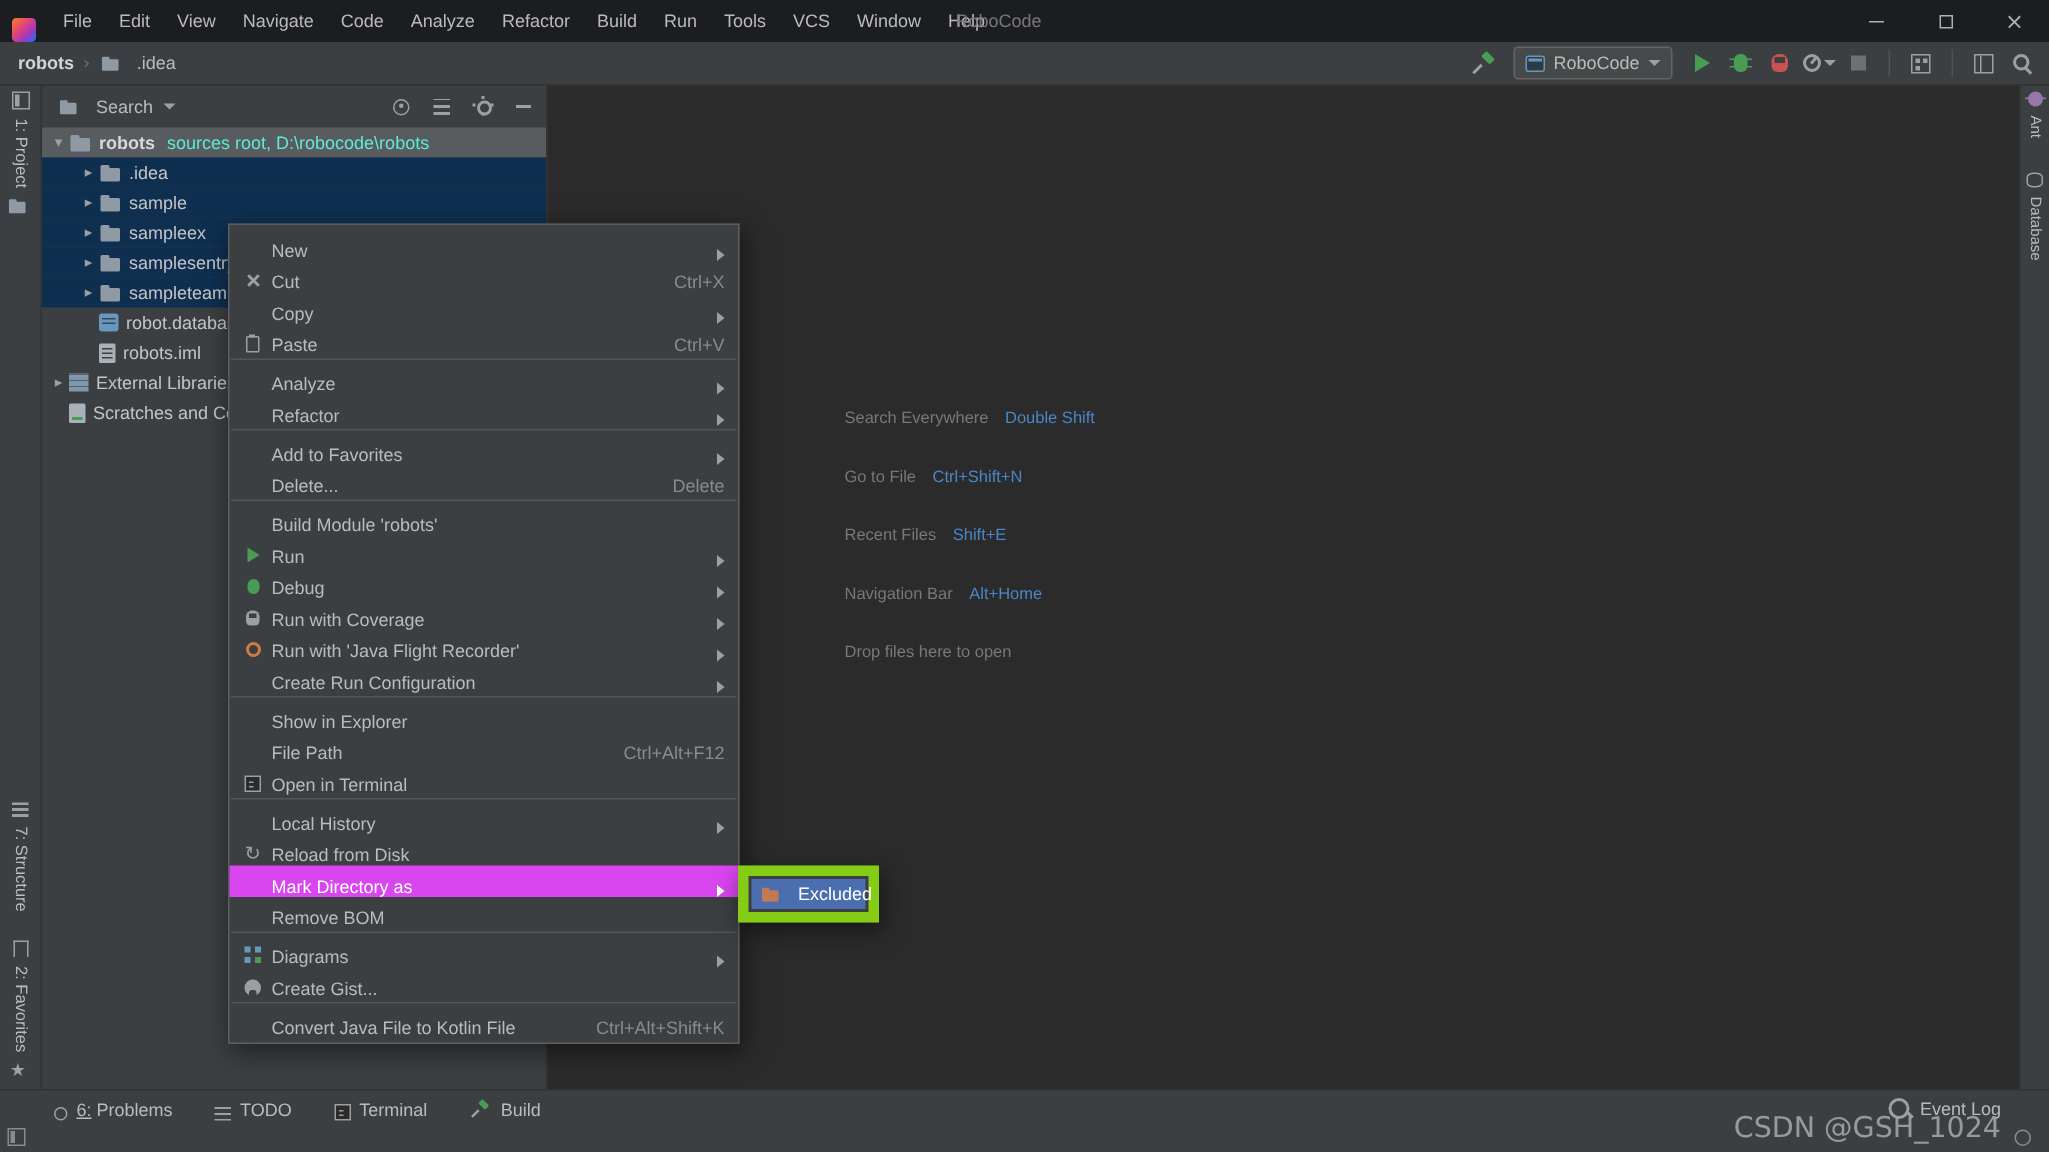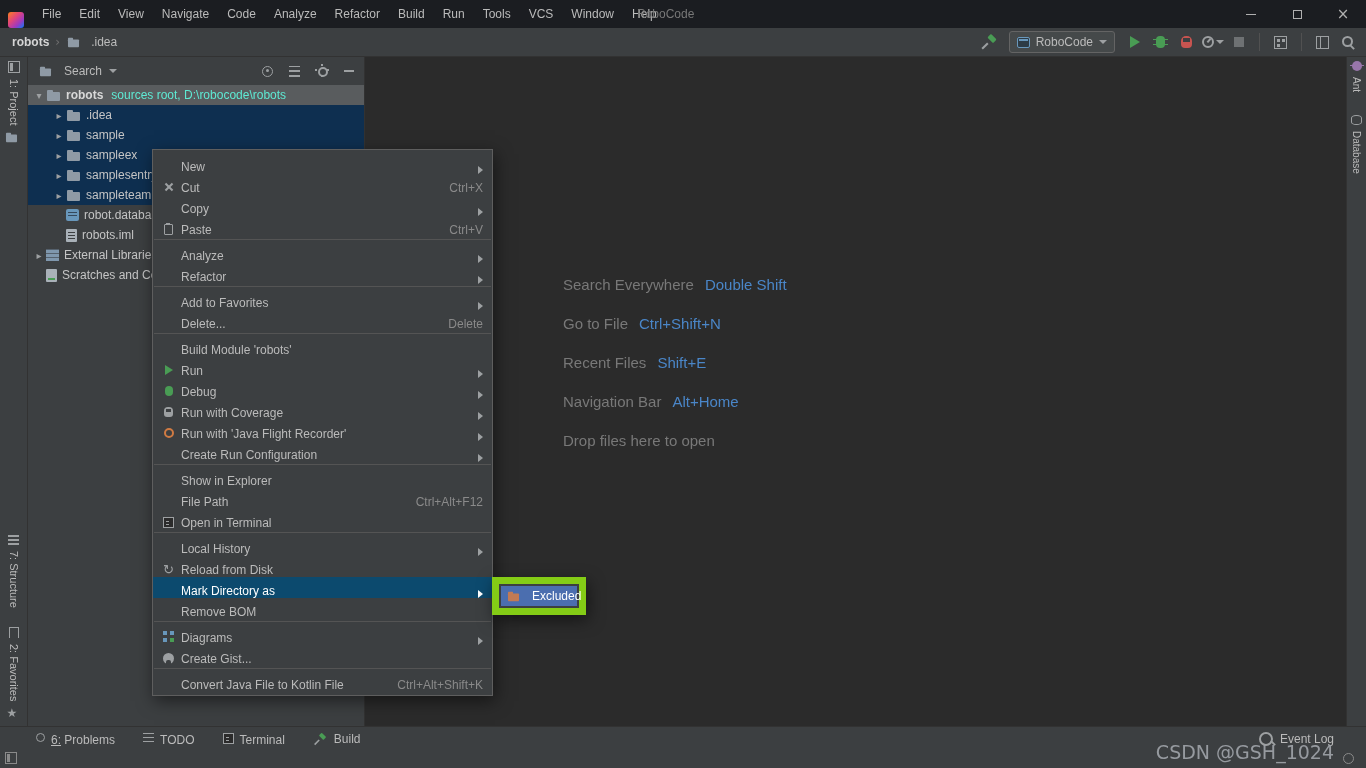--- a/index.html
+++ b/index.html
@@ -101,27 +101,27 @@
 .t-db::after{content:"";position:absolute;left:2px;top:3px;right:2px;height:1px;background:#35495c;box-shadow:0 3px 0 #35495c}
 .t-file{width:11px;height:13px;background:#a9b1b8;border-radius:1px;position:relative}
 .t-file::after{content:"";position:absolute;left:2px;top:3px;width:7px;height:1px;background:#3c3f41;box-shadow:0 3px 0 #3c3f41,0 6px 0 #3c3f41}
 .t-libs{width:13px;height:12px;background:repeating-linear-gradient(0deg,#7f97ad 0 3px,#55616d 3px 4px)}
 .t-scratch{width:11px;height:13px;background:#a9b1b8;border-radius:1px;position:relative}
 .t-scratch::after{content:"";position:absolute;left:2px;bottom:2px;width:7px;height:2px;background:#499c54}
 
 
 .editor{position:absolute;left:366px;top:57px;right:20px;bottom:42px;background:#2b2b2b}
 .hints{position:absolute;left:197px;top:216px}
-.hint{font-size:15px;color:#787878;height:20px;margin-bottom:19px;display:flex;align-items:flex-end}
+.hint{font-size:11px;color:#787878;height:20px;margin-bottom:19px;display:flex;align-items:flex-start}
 .hint .sc{color:#4a86c8;margin-left:11px}
 
 
 .ctx{position:absolute;left:152px;top:149px;width:341px;background:#3c3f41;border:1px solid #5e5e5e;box-shadow:2px 5px 16px rgba(0,0,0,.5);padding:3px 0;z-index:20}
 .mi{height:21px;display:flex;align-items:flex-end;padding:0 9px 0 6px;color:#bbb}
-.mi.sel{background:#0c4a6e;color:#fff}
+.mi.sel{background:#d946ef;color:#fff}
 .mic{width:19px;height:16px;flex:none;display:flex;align-items:center;justify-content:center;margin-right:3px;position:relative}
 .mlabel{flex:none}
 .msc{margin-left:auto;color:#8a8a8a;padding-left:18px}
 .marrow{margin-left:auto;width:0;height:0;border-top:4px solid transparent;border-bottom:4px solid transparent;border-left:5px solid #9da0a2}
 .mi.sel .marrow{border-left-color:#fff}
 .msep{height:1px;background:#545454;margin:2px 1px}
 .i-scissors{width:12px;height:12px;position:relative}
 .i-scissors::before{content:"";position:absolute;left:5px;top:1px;width:2px;height:10px;background:#9da0a2;transform:rotate(45deg)}
 .i-scissors::after{content:"";position:absolute;left:5px;top:1px;width:2px;height:10px;background:#9da0a2;transform:rotate(-45deg)}
 .i-paste{width:9px;height:11px;border:1px solid #9da0a2;border-radius:1px;position:relative}
@@ -137,21 +137,21 @@
 .i-diagsm{width:12px;height:12px;position:relative}
 .i-diagsm::before{content:"";position:absolute;left:0;top:0;width:4px;height:4px;background:#6897bb;box-shadow:7px 0 0 #6897bb,0 7px 0 #6897bb,7px 7px 0 #499c54}
 .i-gistsm{width:11px;height:11px;background:#9da0a2;border-radius:50%;position:relative}
 .i-gistsm::after{content:"";position:absolute;left:3px;bottom:0;width:5px;height:4px;background:#3c3f41;border-radius:2px 2px 0 0}
 .ctx-sub{position:absolute;left:492px;top:577px;width:94px;background:#3c3f41;border:7px solid #84cc16;box-shadow:2px 5px 16px rgba(0,0,0,.5);padding:2px;z-index:21}
 .sub-item{height:20px;display:flex;align-items:center;background:#4b6eaf;color:#fff;padding:0 5px;gap:6px}
 
 
 .statusbar{position:absolute;left:0;right:0;bottom:0;height:42px;background:#3c3f41;border-top:1px solid #323232;z-index:5}
 .sb-items{position:absolute;left:36px;top:5px;display:flex;gap:28px;align-items:center}
-.sb-item{display:flex;gap:6px;align-items:flex-start;color:#bbb}
+.sb-item{display:flex;gap:6px;align-items:flex-end;color:#bbb}
 .sb-label{display:inline-block}
 .sb-item-problems .sb-label::first-letter{text-decoration:underline}
 .sb-right{position:absolute;right:32px;top:5px;display:flex;gap:7px;align-items:center;color:#bbb}
 .i-dot{width:9px;height:9px;border:1px solid #9da0a2;border-radius:50%}
 .i-list{width:11px;height:9px;background:repeating-linear-gradient(0deg,#9da0a2 0 1px,transparent 1px 4px)}
 .i-hammer-sm{transform:scale(.8)}
 .i-eventlog{width:14px;height:14px;border:2px solid #9da0a2;border-radius:50%;position:relative}
 .i-eventlog::after{content:"";position:absolute;right:-3px;bottom:-2px;width:2px;height:6px;background:#9da0a2;transform:rotate(-45deg)}
 .corner-l{position:absolute;left:5px;bottom:4px;width:12px;height:12px;border:1px solid #8a8a8a}
 .corner-l::after{content:"";position:absolute;left:1px;top:1px;width:3px;height:8px;background:#8a8a8a}

